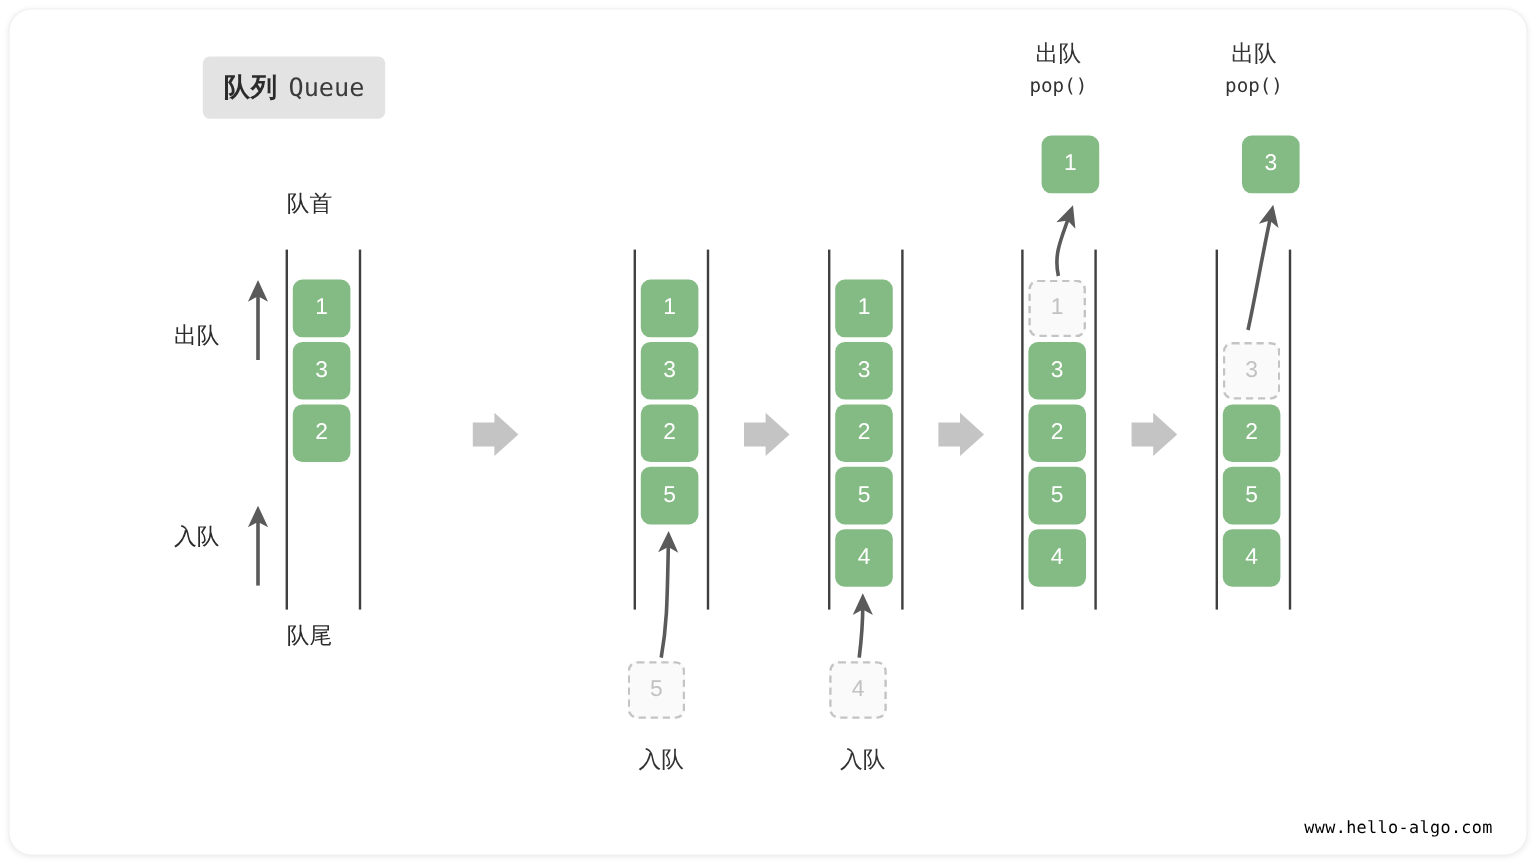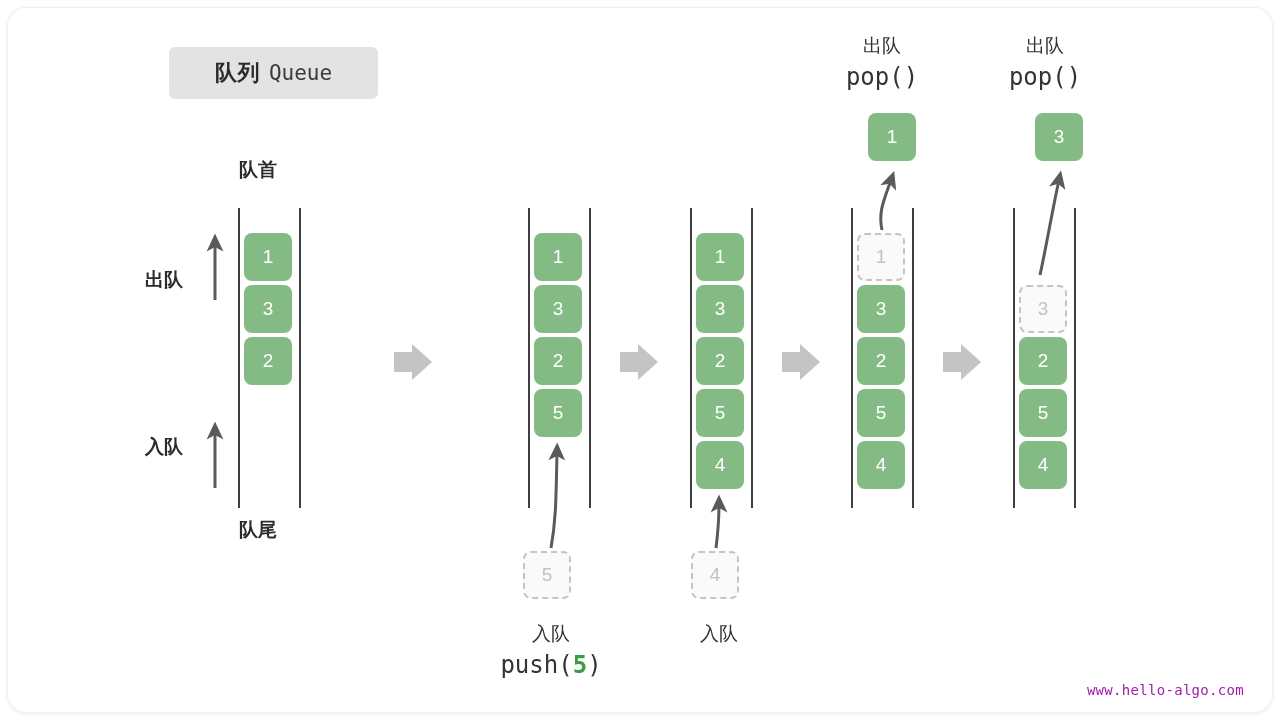--- a/index.html
+++ b/index.html
@@ -27,21 +27,21 @@
     border-radius: 18px;
     box-shadow: 0 0 0 1px #f0f0f0, 0 1px 5px rgba(0,0,0,0.10);
     box-sizing: border-box;
   }
 
   
   .title-badge {
     position: absolute;
     left: 169px;
     top: 47px;
-    width: 209px;
+    width: 152px;
     height: 52px;
     background: #e3e3e3;
     border-radius: 6px;
     display: flex;
     align-items: center;
     justify-content: center;
     gap: 9px;
     white-space: nowrap;
   }
   .title-cn {
@@ -53,21 +53,21 @@
   .title-en {
     font-family: "DejaVu Sans Mono", "Liberation Mono", monospace;
     font-size: 21px;
     color: #3b3b3b;
   }
 
   
   .cap {
     position: absolute;
     font-size: 19px;
-    font-weight: bold;
+    font-weight: normal;
     color: #2b2b2b;
     white-space: nowrap;
   }
   .mono {
     font-family: "DejaVu Sans Mono", "Liberation Mono", monospace;
     text-align: right;
   }
 
   
   .col { position: absolute; }
@@ -105,41 +105,41 @@
     line-height: 1.45;
   }
   .oplabel .l1 {
     display: block;
     font-size: 19px;
     color: #333333;
   }
   .oplabel .l2 {
     display: block;
     font-family: "DejaVu Sans Mono", "Liberation Mono", monospace;
-    font-size: 24px;
+    font-size: 16px;
     color: #333333;
   }
   .oplabel .l2 .num { color: #3a9e44; font-weight: bold; }
 
   
   #overlay {
     position: absolute;
     left: 0; top: 0;
     width: 1280px; height: 720px;
     pointer-events: none;
   }
 
   
   .watermark {
     position: absolute;
     right: 36px;
     bottom: 22px;
     font-family: "DejaVu Sans Mono", "Liberation Mono", monospace;
     font-size: 14px;
-    color: #a21caf;
+    color: #000000;
     letter-spacing: 0.3px;
   }
 </style>
 </head>
 <body>
 
 <div id="canvas">
   <div class="card"></div>
 
   <div class="title-badge">
@@ -164,21 +164,20 @@
     <div class="rail" style="left:528px; top:208px; height:300px;"></div>
     <div class="rail" style="left:589px; top:208px; height:300px;"></div>
     <div class="box" style="left:534px; top:233px;">1</div>
     <div class="box" style="left:534px; top:285px;">3</div>
     <div class="box" style="left:534px; top:337px;">2</div>
     <div class="box" style="left:534px; top:389px;">5</div>
     <div class="box ghost" style="left:523px; top:551px;">5</div>
   </div>
   <div class="oplabel" style="left:471px; top:620px; width:160px;">
     <span class="l1">入队</span>
-    <span class="l2"><span>push(</span><span class="num">5</span><span>)</span></span>
   </div>
 
   <div class="col">
     <div class="rail" style="left:690px; top:208px; height:300px;"></div>
     <div class="rail" style="left:751px; top:208px; height:300px;"></div>
     <div class="box" style="left:696px; top:233px;">1</div>
     <div class="box" style="left:696px; top:285px;">3</div>
     <div class="box" style="left:696px; top:337px;">2</div>
     <div class="box" style="left:696px; top:389px;">5</div>
     <div class="box" style="left:696px; top:441px;">4</div>

